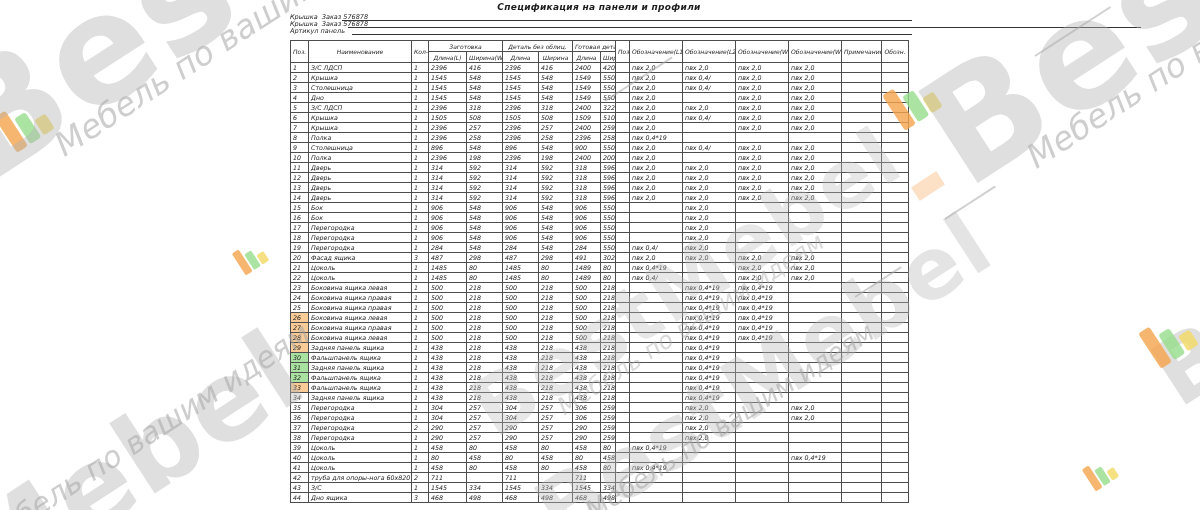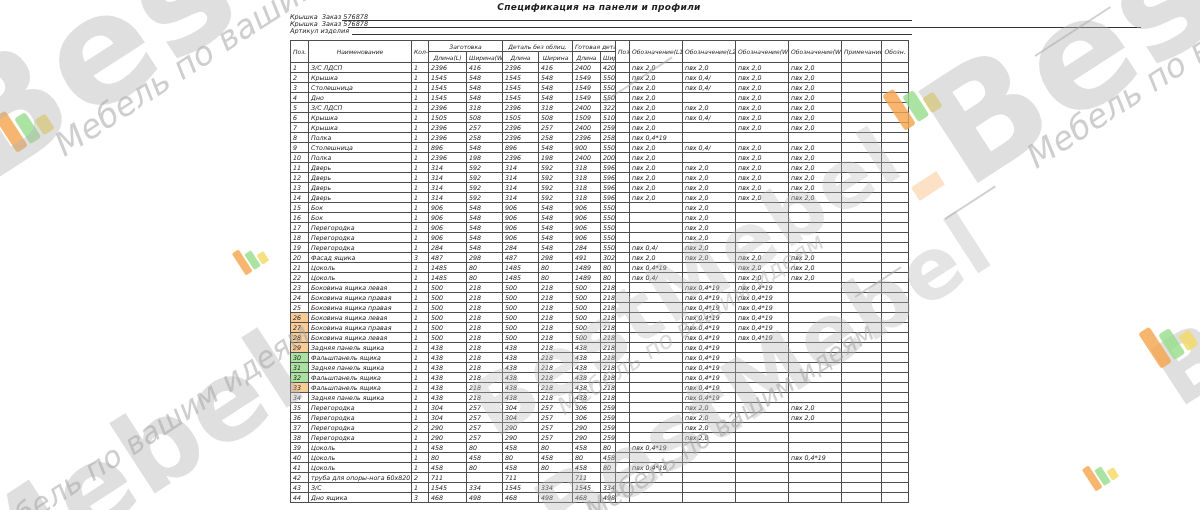--- a/index.html
+++ b/index.html
@@ -49,21 +49,21 @@
     <span class="lbl">Крышка</span><span>Заказ 576878</span>
   </div>
   <div class="rule" style="left:342px;top:20px;width:570px;"></div>
 
   <div class="meta-line" style="top:20px;">
     <span class="lbl">Крышка</span><span>Заказ 576878</span>
   </div>
   <div class="rule" style="left:348px;top:27px;width:793px;"></div>
 
   <div class="meta-line" style="top:27px;">
-    <span class="lbl">Артикул изделия</span><span></span>
+    <span class="lbl">Артикул панель</span><span></span>
   </div>
   <div class="rule" style="left:352px;top:34px;width:560px;"></div>
 
   <table class="spec">
     <colgroup>
       <col style="width:18px">
         <col style="width:103px">
         <col style="width:17px">
       <col style="width:38px">
         <col style="width:36px">

